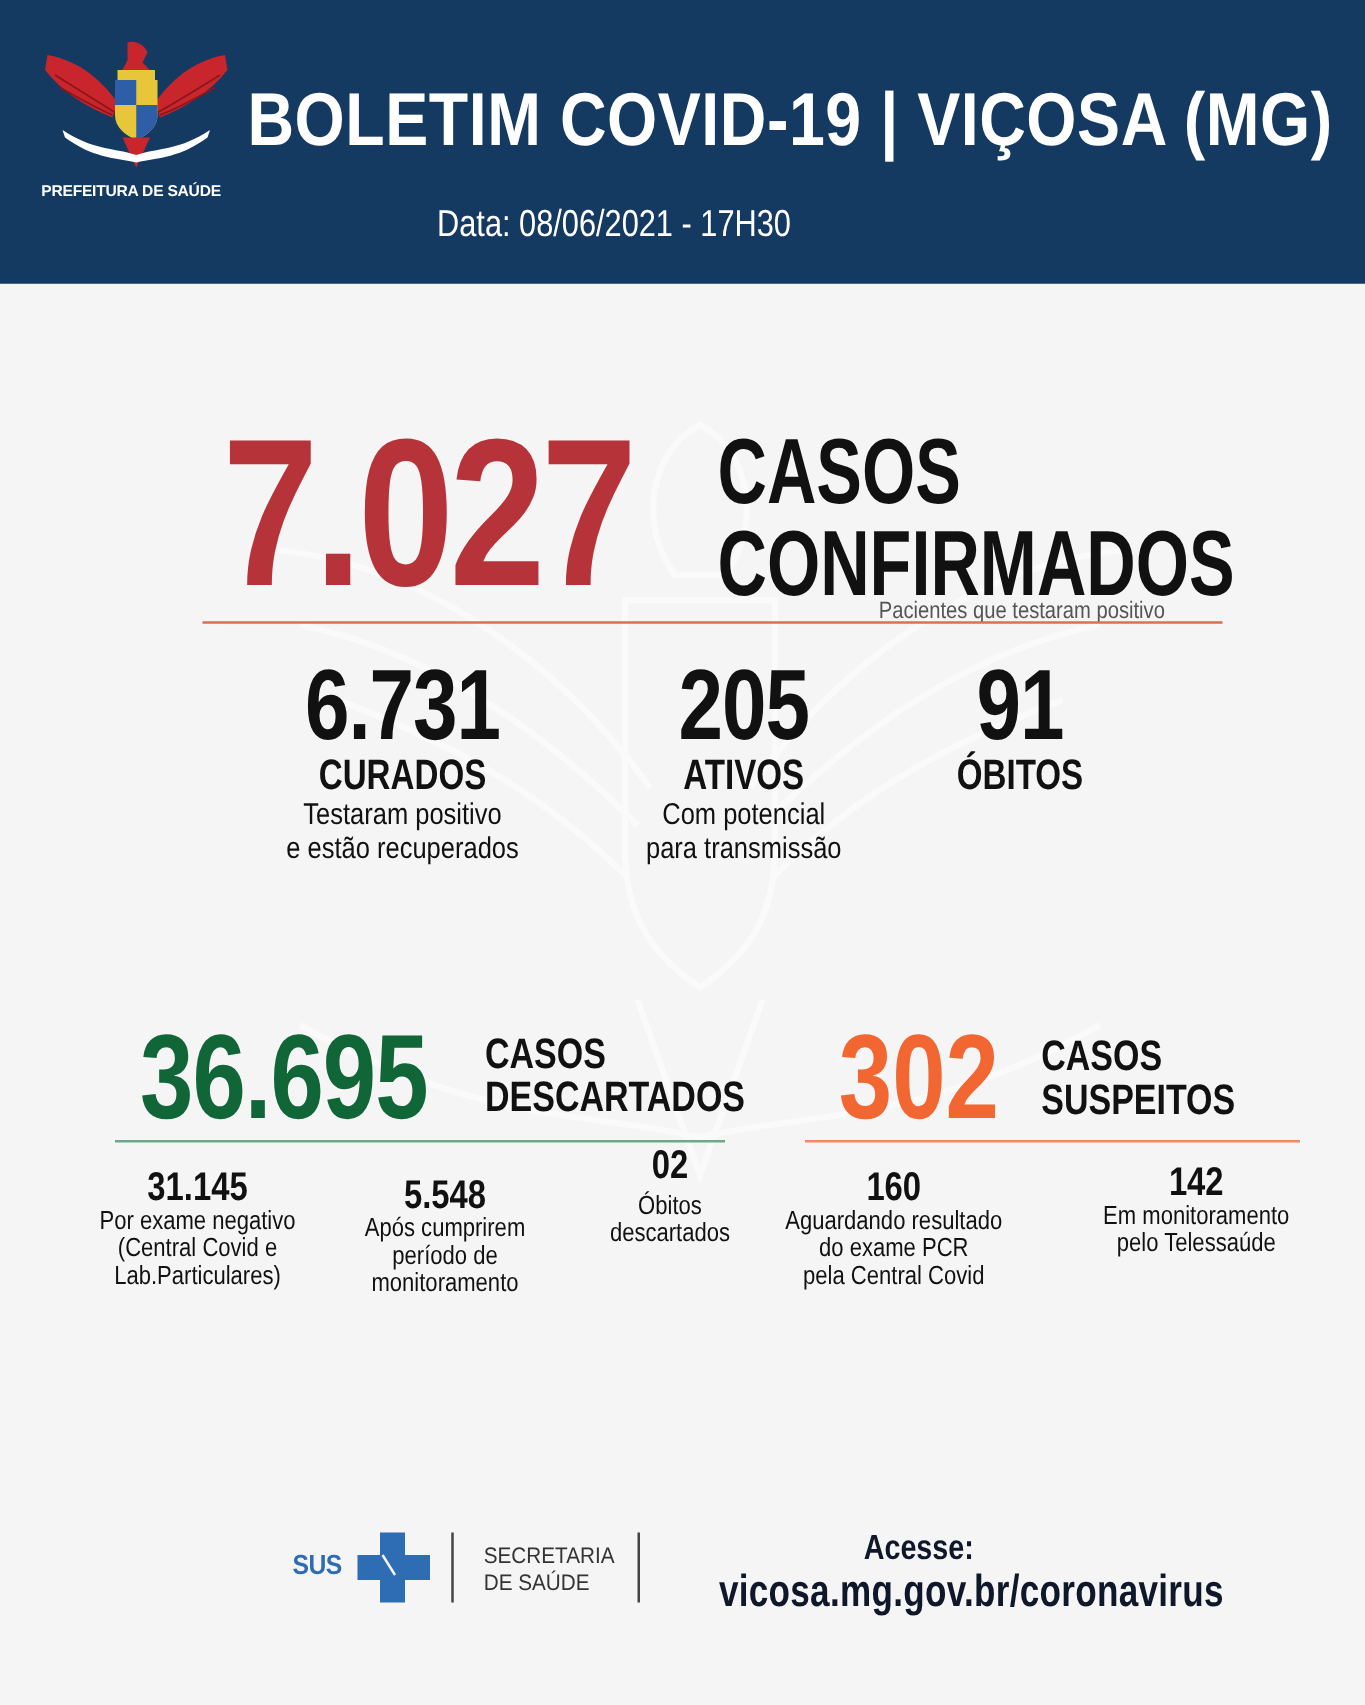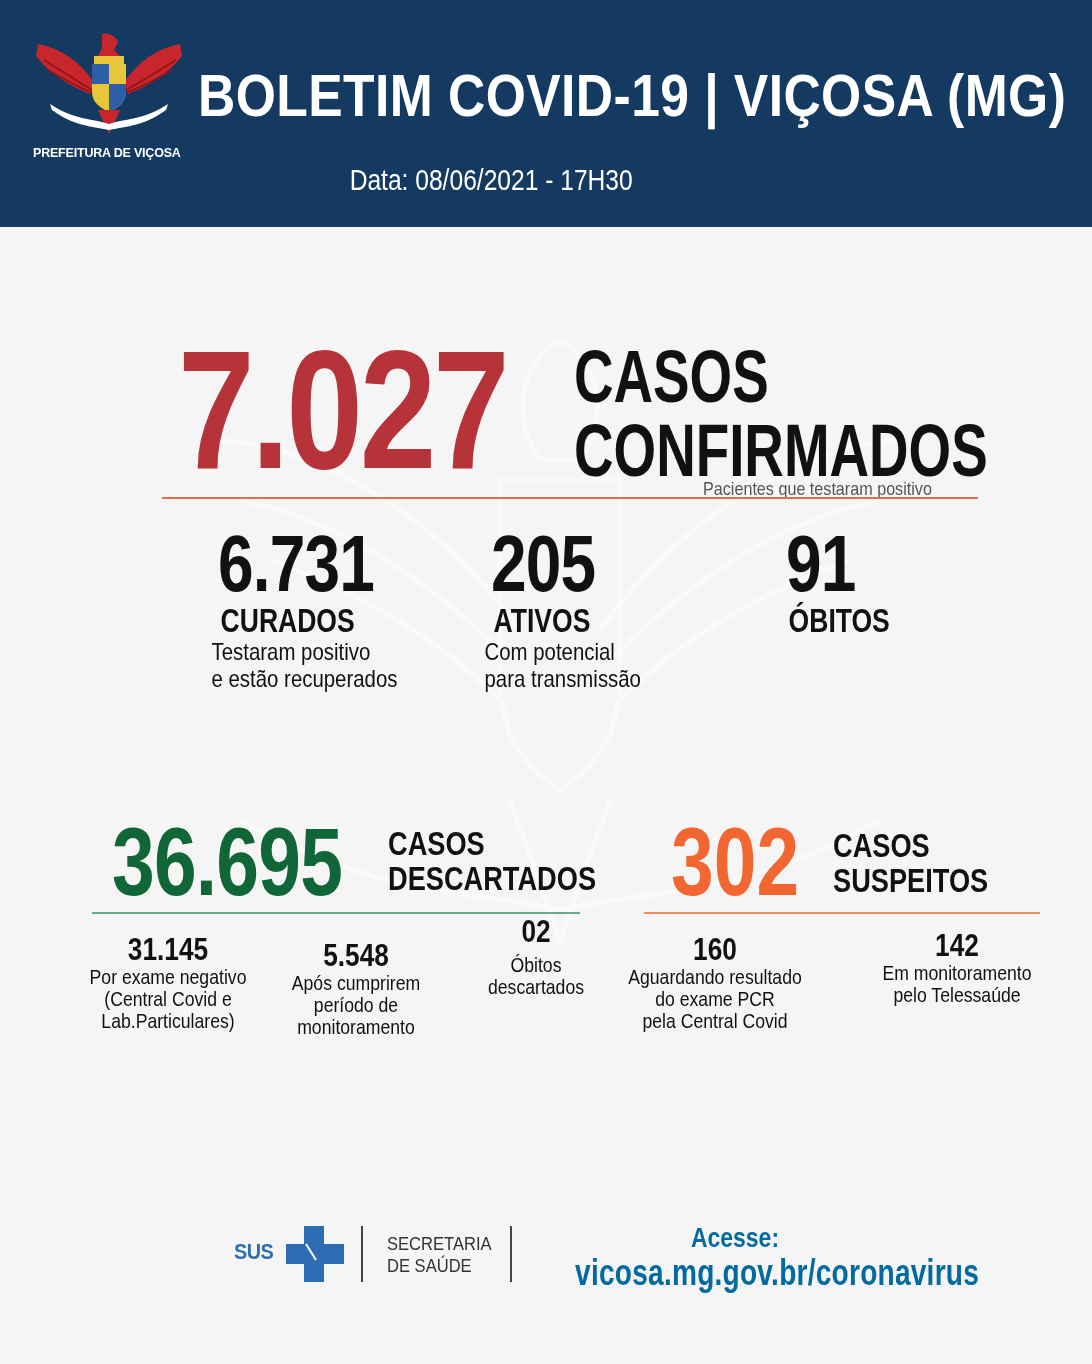--- a/index.html
+++ b/index.html
@@ -50,21 +50,21 @@
     transform: scaleX(0.74); transform-origin: left top; white-space: nowrap;
   }
   .confirmed-sub {
     position: absolute; left: 703px; top: 478px; width: 360px;
     font-size: 19px; color: #555; white-space: nowrap;
     transform: scaleX(0.85); transform-origin: left top;
   }
   .line-confirmed { position: absolute; left: 162px; top: 497px; width: 816px; height: 1.5px; background: #d9724e; }
 
   
-  .stat3 { position: absolute; top: 526px; width: 260px; text-align: left; }
+  .stat3 { position: absolute; top: 526px; width: 260px; text-align: center; }
   .stat3 .num {
     font-size: 80px; font-weight: bold; line-height: 76px; color: #111;
     transform: scaleX(0.8); white-space: nowrap; letter-spacing: -1px;
   }
   .stat3 .lbl {
     font-size: 34px; font-weight: bold; line-height: 36px; color: #111;
     transform: scaleX(0.78); white-space: nowrap;
   }
   .stat3 .desc {
     font-size: 24px; line-height: 27px; color: #111;
@@ -114,21 +114,21 @@
     transform: scaleX(0.9); transform-origin: left top; letter-spacing: -0.5px;
   }
   .vsep { position: absolute; top: 1226px; width: 1.5px; height: 56px; background: #444; }
   .sec {
     position: absolute; left: 387px; top: 1233px;
     font-size: 18px; line-height: 22px; color: #333;
     transform: scaleX(0.92); transform-origin: left top; white-space: nowrap;
   }
   .access {
     position: absolute; left: 530px; top: 1222px; width: 410px; text-align: center;
-    color: #0369a1; font-weight: bold;
+    color: #0f172a; font-weight: bold;
   }
   .access .a1 { font-size: 28px; line-height: 32px; transform: scaleX(0.82); white-space: nowrap; }
   .access .a2 { font-size: 36px; line-height: 38px; transform: scaleX(0.78); white-space: nowrap; letter-spacing: 0.3px; }
 </style>
 </head>
 <body>
 
 <div class="header">
   <svg class="crest" viewBox="0 0 158 108">
 
@@ -141,21 +141,21 @@
     <rect x="64" y="26" width="30" height="8" fill="#e8c63a"></rect>
 
     <path d="M62 34 L96 34 L96 62 C96 72 88 78 79 82 C70 78 62 72 62 62 Z" fill="#e8c63a"></path>
     <rect x="62" y="34" width="17" height="20" fill="#2f5ea8"></rect>
     <path d="M79 54 L96 54 L96 62 C96 72 88 78 79 82 Z" fill="#2f5ea8"></path>
 
     <path d="M68 80 L79 104 L90 80 Z" fill="#c8262c"></path>
 
     <path d="M20 74 C44 90 60 88 79 94 C98 88 114 90 138 74 L136 80 C114 96 98 96 79 100 C60 96 44 96 22 80 Z" fill="#ffffff"></path>
   </svg>
-  <div class="crest-label">PREFEITURA DE VIÇOSA</div>
+  <div class="crest-label">PREFEITURA DE SAÚDE</div>
   <div class="title">BOLETIM COVID-19 | VIÇOSA (MG)</div>
   <div class="date">Data: 08/06/2021 - 17H30</div>
 </div>
 
 <svg class="watermark" viewBox="0 0 760 680" fill="none" stroke="#ffffff" stroke-width="5">
   <path d="M380 40 C420 60 430 120 400 160 L360 160 C330 120 340 60 380 40 Z"></path>
   <path d="M40 140 C150 150 260 220 340 330 M720 140 C610 150 500 220 420 330"></path>
   <path d="M60 200 C160 220 250 280 330 360 M700 200 C600 220 510 280 430 360"></path>
   <path d="M90 260 C170 290 250 330 320 400 M670 260 C590 290 510 330 440 400"></path>
   <path d="M320 180 L440 180 L440 380 C440 440 410 470 380 490 C350 470 320 440 320 380 Z"></path>
@@ -176,33 +176,33 @@
   <div class="lbl">CURADOS</div>
   <div class="desc">Testaram positivo</div>
   <div class="desc">e estão recuperados</div>
 </div>
 <div class="stat3" style="left:465px">
   <div class="num">205</div>
   <div class="lbl">ATIVOS</div>
   <div class="desc">Com potencial</div>
   <div class="desc">para transmissão</div>
 </div>
-<div class="stat3" style="left:760px">
+<div class="stat3" style="left:686px">
   <div class="num">91</div>
   <div class="lbl">ÓBITOS</div>
 </div>
 
 <div class="big-discarded">36.695</div>
 <div class="discarded-label">
   <div>CASOS</div>
   <div>DESCARTADOS</div>
 </div>
 <div class="line-discarded"></div>
 
-<div class="sub" style="left:58px; top:932px; width:220px">
+<div class="sub" style="left:48px; top:932px; width:220px">
   <div class="num">31.145</div>
   <div class="desc">Por exame negativo</div>
   <div class="desc">(Central Covid e</div>
   <div class="desc">Lab.Particulares)</div>
 </div>
 <div class="sub" style="left:264px; top:938px; width:184px">
   <div class="num">5.548</div>
   <div class="desc">Após cumprirem</div>
   <div class="desc">período de</div>
   <div class="desc">monitoramento</div>

